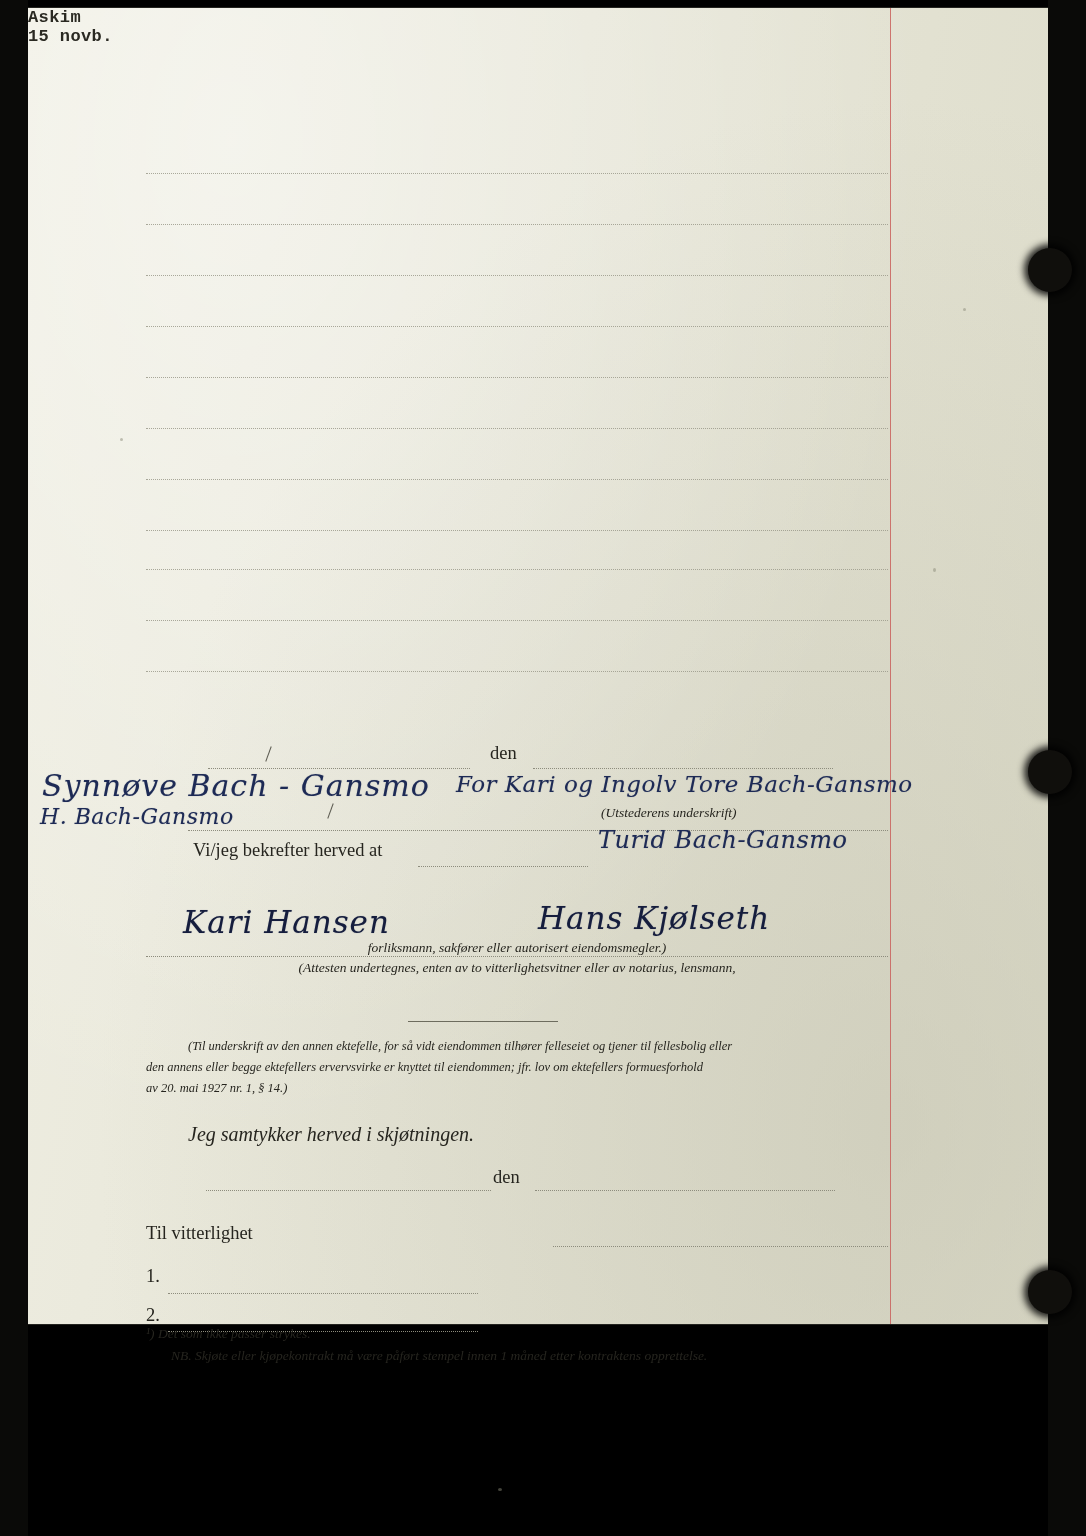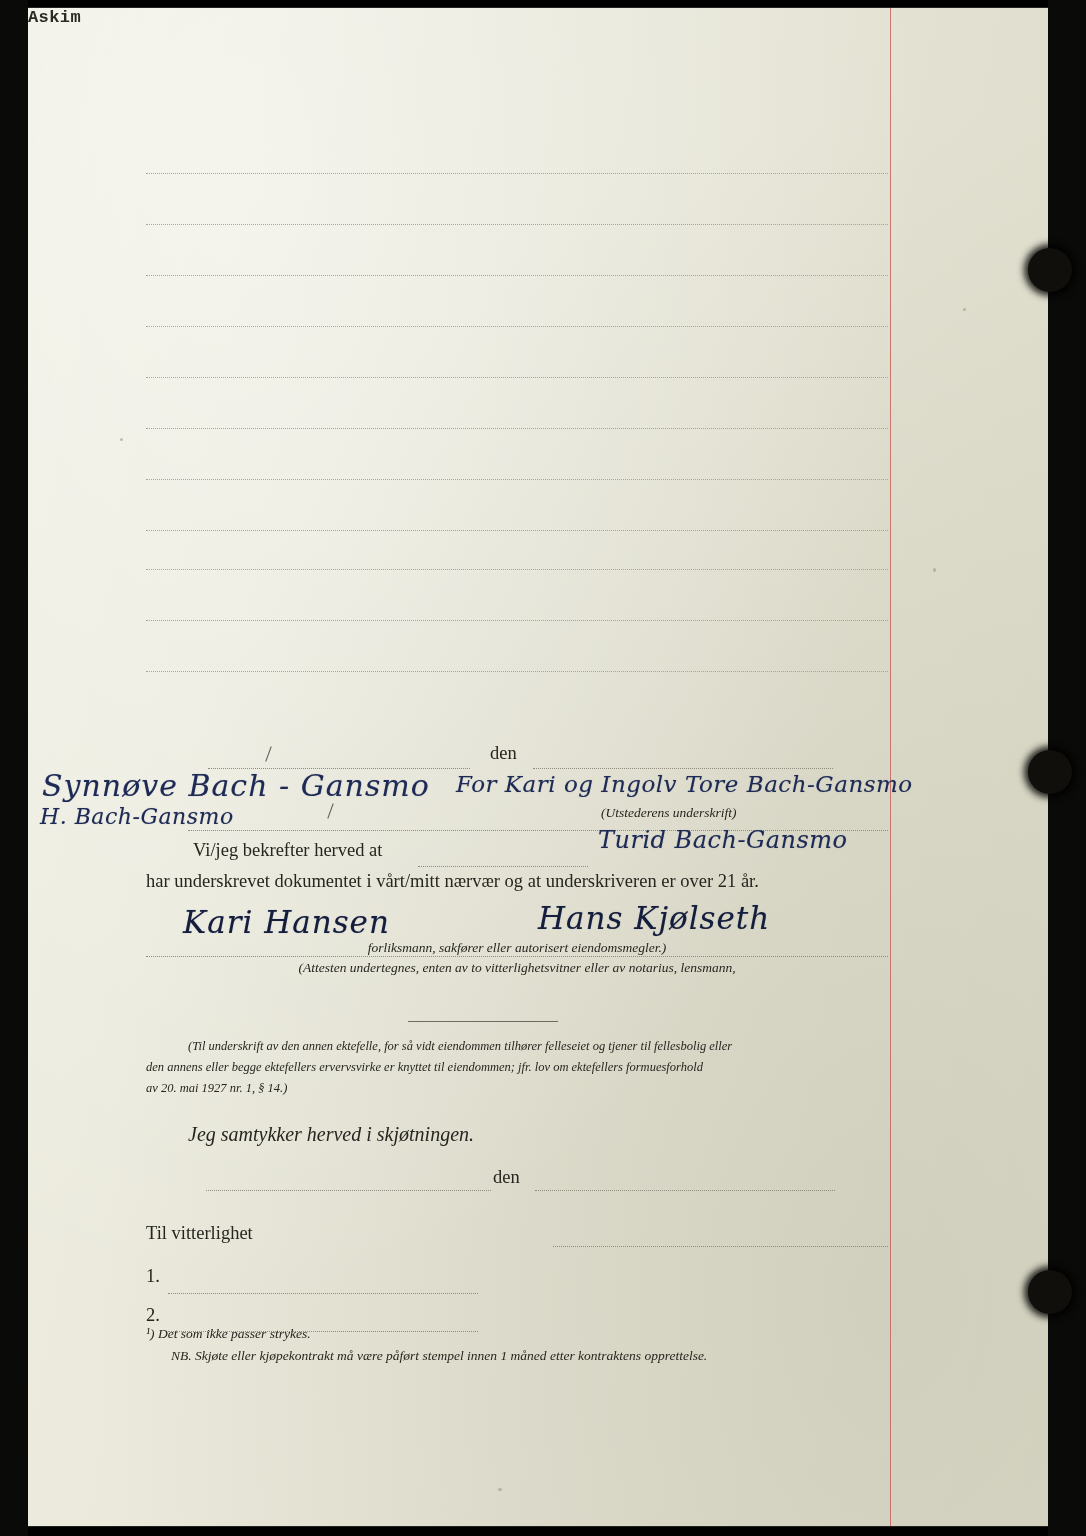--- a/index.html
+++ b/index.html
@@ -14,21 +14,21 @@
     overflow: hidden;
     font-family: "Liberation Serif", serif;
   }
 
   
   #scan {
     position: absolute;
     left: 28px;
     top: 8px;
     width: 1020px;
-    height: 1518px;
+    height: 1316px;
     background: #e9e8dc;
     box-shadow: 0 0 0 1px #23231f;
   }
   
   #scan::before {
     content: "";
     position: absolute;
     inset: 0;
     background:
       radial-gradient(ellipse at 20% 10%, rgba(255,255,255,0.45), rgba(255,255,255,0) 60%),
@@ -160,40 +160,40 @@
 
     <div class="fill" style="left:180px; top:760px; width:262px;"></div>
     <div class="tick" style="left:240px; top:738px;"></div>
 
     <div class="typed" style="left:292px; top:737px;">Askim</div>
 
     <div class="txt body" style="left:462px; top:735px;">den</div>
 
     <div class="fill" style="left:505px; top:760px; width:300px;"></div>
 
+    <div class="typed" style="left:527px; top:735px;">15 novb.</div>
 
 
     <div class="ink" style="left:14px; top:760px; font-size:30px; letter-spacing:1px;">Synnøve Bach - Gansmo</div>
 
     <div class="ink" style="left:12px; top:796px; font-size:22px; letter-spacing:0.5px;">H. Bach-Gansmo</div>
 
     <div class="ink" style="left:428px; top:763px; font-size:23px; letter-spacing:0.5px;">For Kari og Ingolv Tore Bach-Gansmo</div>
 
     <div class="tick" style="left:302px; top:795px;"></div>
 
     <div class="fill" style="left:160px; top:822px; width:700px;"></div>
 
     <div class="txt small ital" style="left:573px; top:797px;">(Utstederens underskrift)</div>
 
     <div class="ink" style="left:570px; top:818px; font-size:24px; letter-spacing:0.5px;">Turid Bach-Gansmo</div>
 
     <div class="txt body" style="left:165px; top:832px;">Vi/jeg bekrefter herved at</div>
     <div class="fill" style="left:390px; top:858px; width:170px;"></div>
 
-    <div class="txt body" style="left:118px; top:863px;">har underskrevet dokumentet i vårt/mitt nærvær og at underskriveren er over 21 år.</div>
 
     <div class="ink ink-dark" style="left:155px; top:896px; font-size:31px; letter-spacing:1px;">Kari Hansen</div>
 
     <div class="ink ink-dark" style="left:510px; top:892px; font-size:31px; letter-spacing:1px;">Hans Kjølseth</div>
 
     <div class="fill" style="left:118px; top:948px; width:742px;"></div>
 
     <div class="txt small ital center" style="left:118px; top:952px; width:742px;">(Attesten undertegnes, enten av to vitterlighetsvitner eller av notarius, lensmann,</div>
     <div class="txt small ital center" style="left:118px; top:922px; width:742px;margin-top:10px;">forliksmann, sakfører eller autorisert eiendomsmegler.)</div>
 

